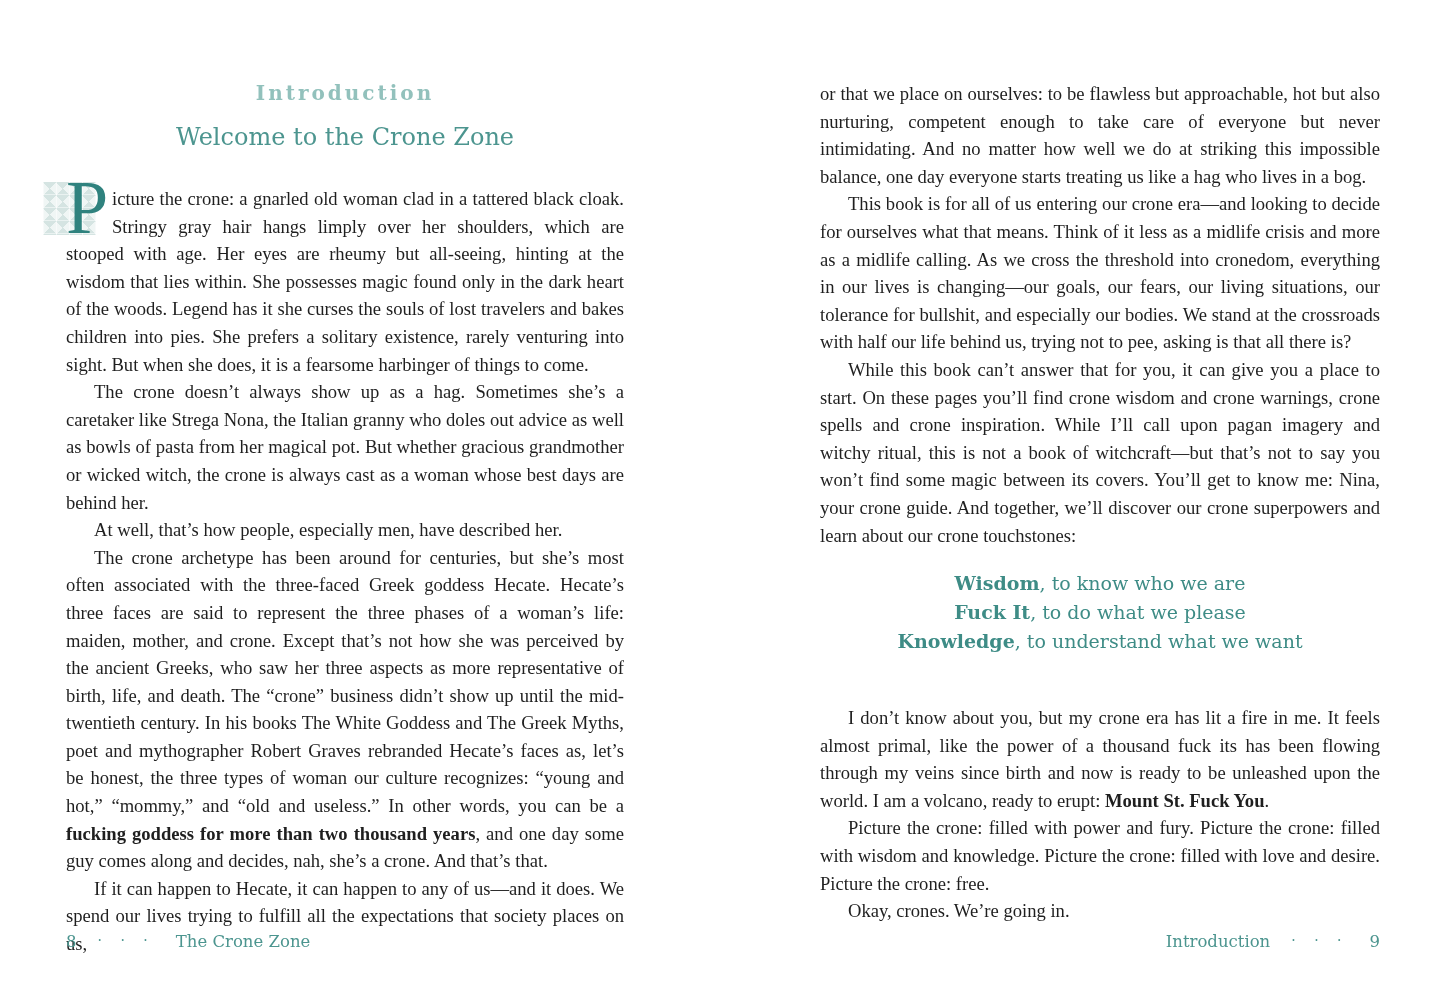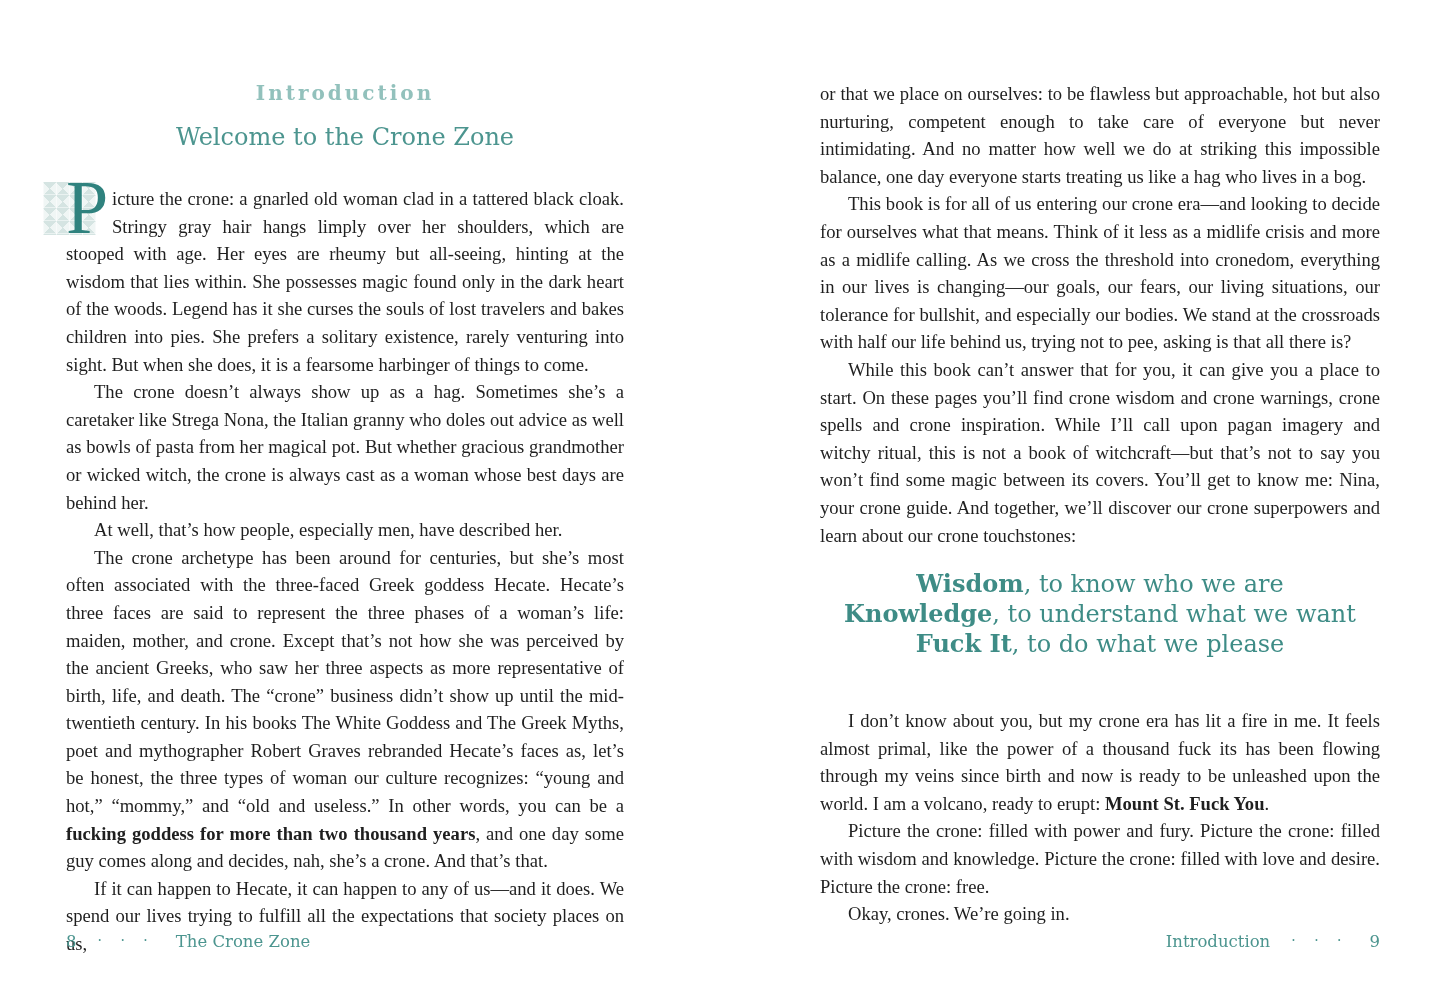--- a/index.html
+++ b/index.html
@@ -61,21 +61,21 @@
     font-size:76px;line-height:55px;margin-top:-5px;
     color:var(--dropcap-teal);
     position:relative;z-index:1;
     font-family:"Liberation Serif", serif;
   }
 
   
   .touchstones{
     margin:20px 0 21px;text-align:center;text-indent:0;
     font-family:"DejaVu Serif", serif;
-    font-size:24px;line-height:29px;
+    font-size:19px;line-height:29px;
     color:var(--touchstone-teal);
   }
   .touchstones p{margin:0;text-align:center;}
   .touchstones .lead{font-weight:bold;}
 
   
   .footer{
     position:absolute;top:924px;width:100%;
     font-family:"DejaVu Serif", serif;
     font-size:16.5px;color:var(--accent-teal);
@@ -106,22 +106,22 @@
 </div>
 
 <div class="page page-right">
   <div class="body body-right-top">
       <p><span>or that we place on ourselves: to be flawless but approachable, hot but also nurturing, competent enough to take care of everyone but never intimidating. And no matter how well we do at striking this impossible balance, one day everyone starts treating us like a hag who lives in a bog.</span></p>
       <p class="indent"><span>This book is for all of us entering our crone era—and looking to decide for ourselves what that means. Think of it less as a midlife crisis and more as a midlife calling. As we cross the threshold into cronedom, everything in our lives is changing—our goals, our fears, our living situations, our tolerance for bullshit, and especially our bodies. We stand at the crossroads with half our life behind us, trying not to pee, asking </span><span class="it">is that all there is?</span></p>
       <p class="indent"><span>While this book can’t answer that for you, it can give you a place to start. On these pages you’ll find crone wisdom and crone warnings, crone spells and crone inspiration. While I’ll call upon pagan imagery and witchy ritual, this is not a book of witchcraft—but that’s not to say you won’t find some magic between its covers. You’ll get to know me: Nina, your crone guide. And together, we’ll discover our crone superpowers and learn about our crone touchstones:</span></p>
     </div>
   <div class="touchstones">
     <p><span class="lead">Wisdom</span><span>, to know who we are</span></p>
+    <p><span class="lead">Fuck It</span><span>, to do what we please</span></p>
     <p><span class="lead">Knowledge</span><span>, to understand what we want</span></p>
-    <p><span class="lead">Fuck It</span><span>, to do what we please</span></p>
   </div>
   <div class="body">
       <p class="indent"><span>I don’t know about you, but my crone era has lit a fire in me. It feels almost primal, like the power of a thousand </span><span class="it">fuck it</span><span>s has been flowing through my veins since birth and now is ready to be unleashed upon the world. I am a volcano, ready to erupt: </span><span class="bd">Mount St. Fuck You</span><span>.</span></p>
       <p class="indent"><span>Picture the crone: filled with power and fury. Picture the crone: filled with wisdom and knowledge. Picture the crone: filled with love and desire. Picture the crone: free.</span></p>
       <p class="indent"><span>Okay, crones. We’re going in.</span></p>
     </div>
   <div class="footer footer-right">
     <span>Introduction</span>
     <span class="dots">· · ·</span>
     <span>9</span>

